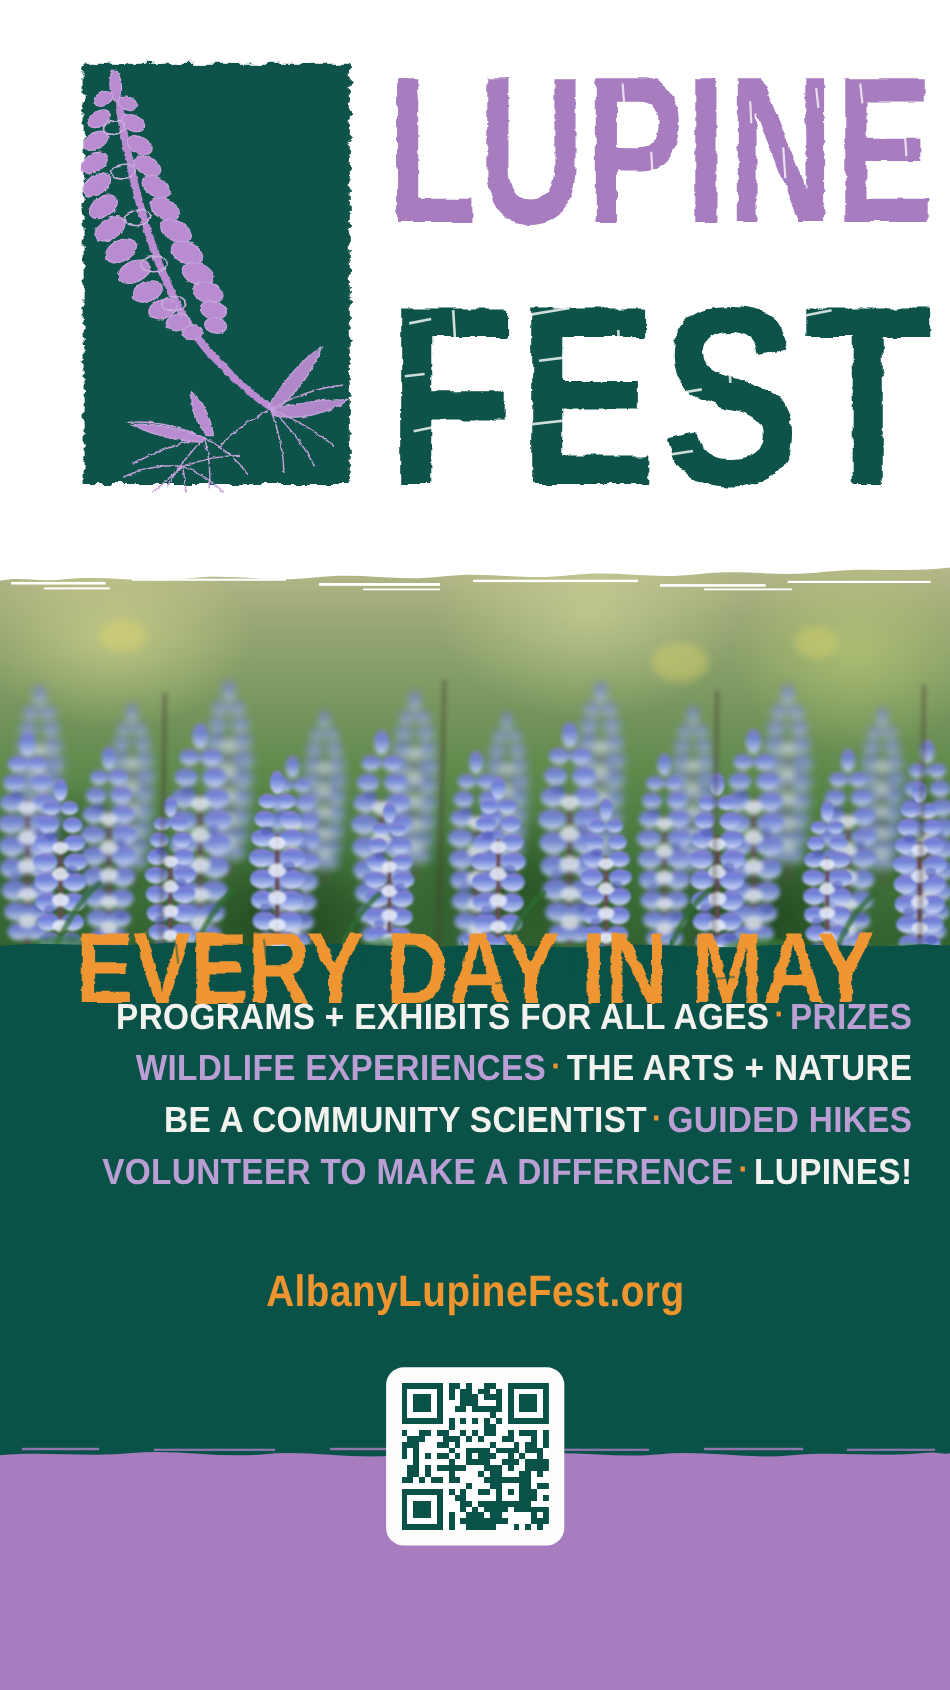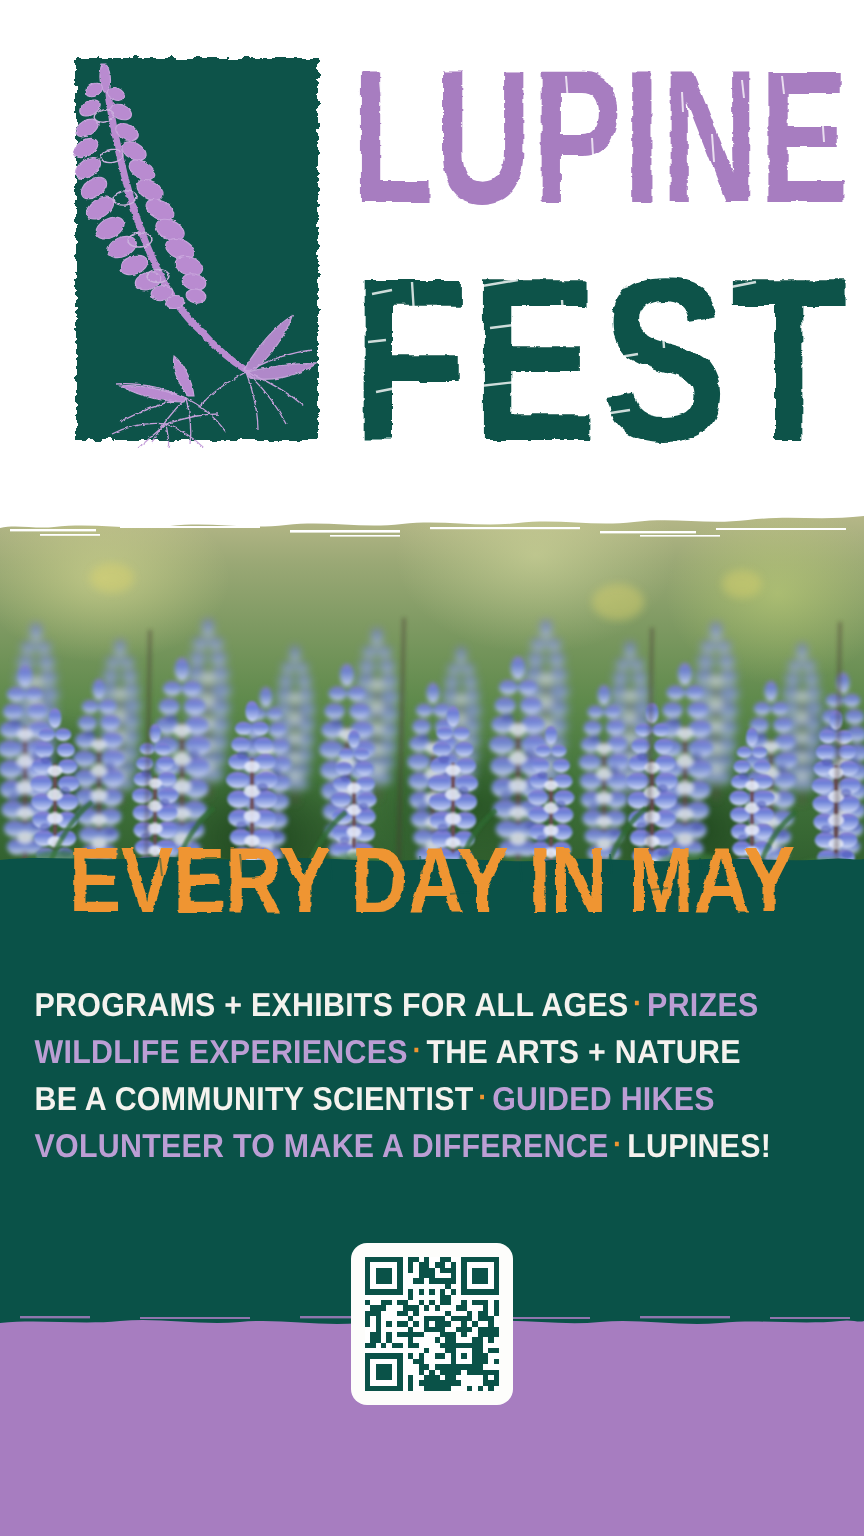--- a/index.html
+++ b/index.html
@@ -132,24 +132,24 @@
     height:96px;
     text-align:center;
     z-index: 6;
   }
   .headline svg { display:block; width:864px; height:96px; }
 
   
   .body-lines {
     position:absolute;
     left:0;
-    top:982px;
+    top:901px;
     width:864px;
     z-index: 6;
-    text-align:left;
+    text-align:right;
   }
   .body-line {
     font-family: "Liberation Sans Narrow", "Liberation Sans", sans-serif;
     font-weight: 700;
     font-size: 33px;
     line-height: 45px;
     letter-spacing: 0.3px;
     white-space: nowrap;
     transform: scaleX(0.92);
     text-rendering: geometricPrecision;
@@ -594,20 +594,23 @@
       <span class="lv">WILDLIFE EXPERIENCES</span><span class="dot">·</span><span class="w">THE ARTS + NATURE</span>
     </div>
     <div class="body-line">
       <span class="w">BE A COMMUNITY SCIENTIST</span><span class="dot">·</span><span class="lv">GUIDED HIKES</span>
     </div>
     <div class="body-line">
       <span class="lv">VOLUNTEER TO MAKE A DIFFERENCE</span><span class="dot">·</span><span class="w">LUPINES!</span>
     </div>
   </div>
 
+  <div class="url-line">
+    <span class="url-text">AlbanyLupineFest.org</span>
+  </div>
 
   <div class="qr-wrap">
     <svg id="qr-svg" width="134" height="134" viewBox="0 0 25 25" shape-rendering="crispEdges" xmlns="http://www.w3.org/2000/svg">
       <rect width="25" height="25" fill="#ffffff"></rect>
       <g id="qr-modules" fill="#0a5248">
           <rect x="0" y="0" width="1" height="1"></rect>
           <rect x="1" y="0" width="1" height="1"></rect>
           <rect x="2" y="0" width="1" height="1"></rect>
           <rect x="3" y="0" width="1" height="1"></rect>
           <rect x="4" y="0" width="1" height="1"></rect>

